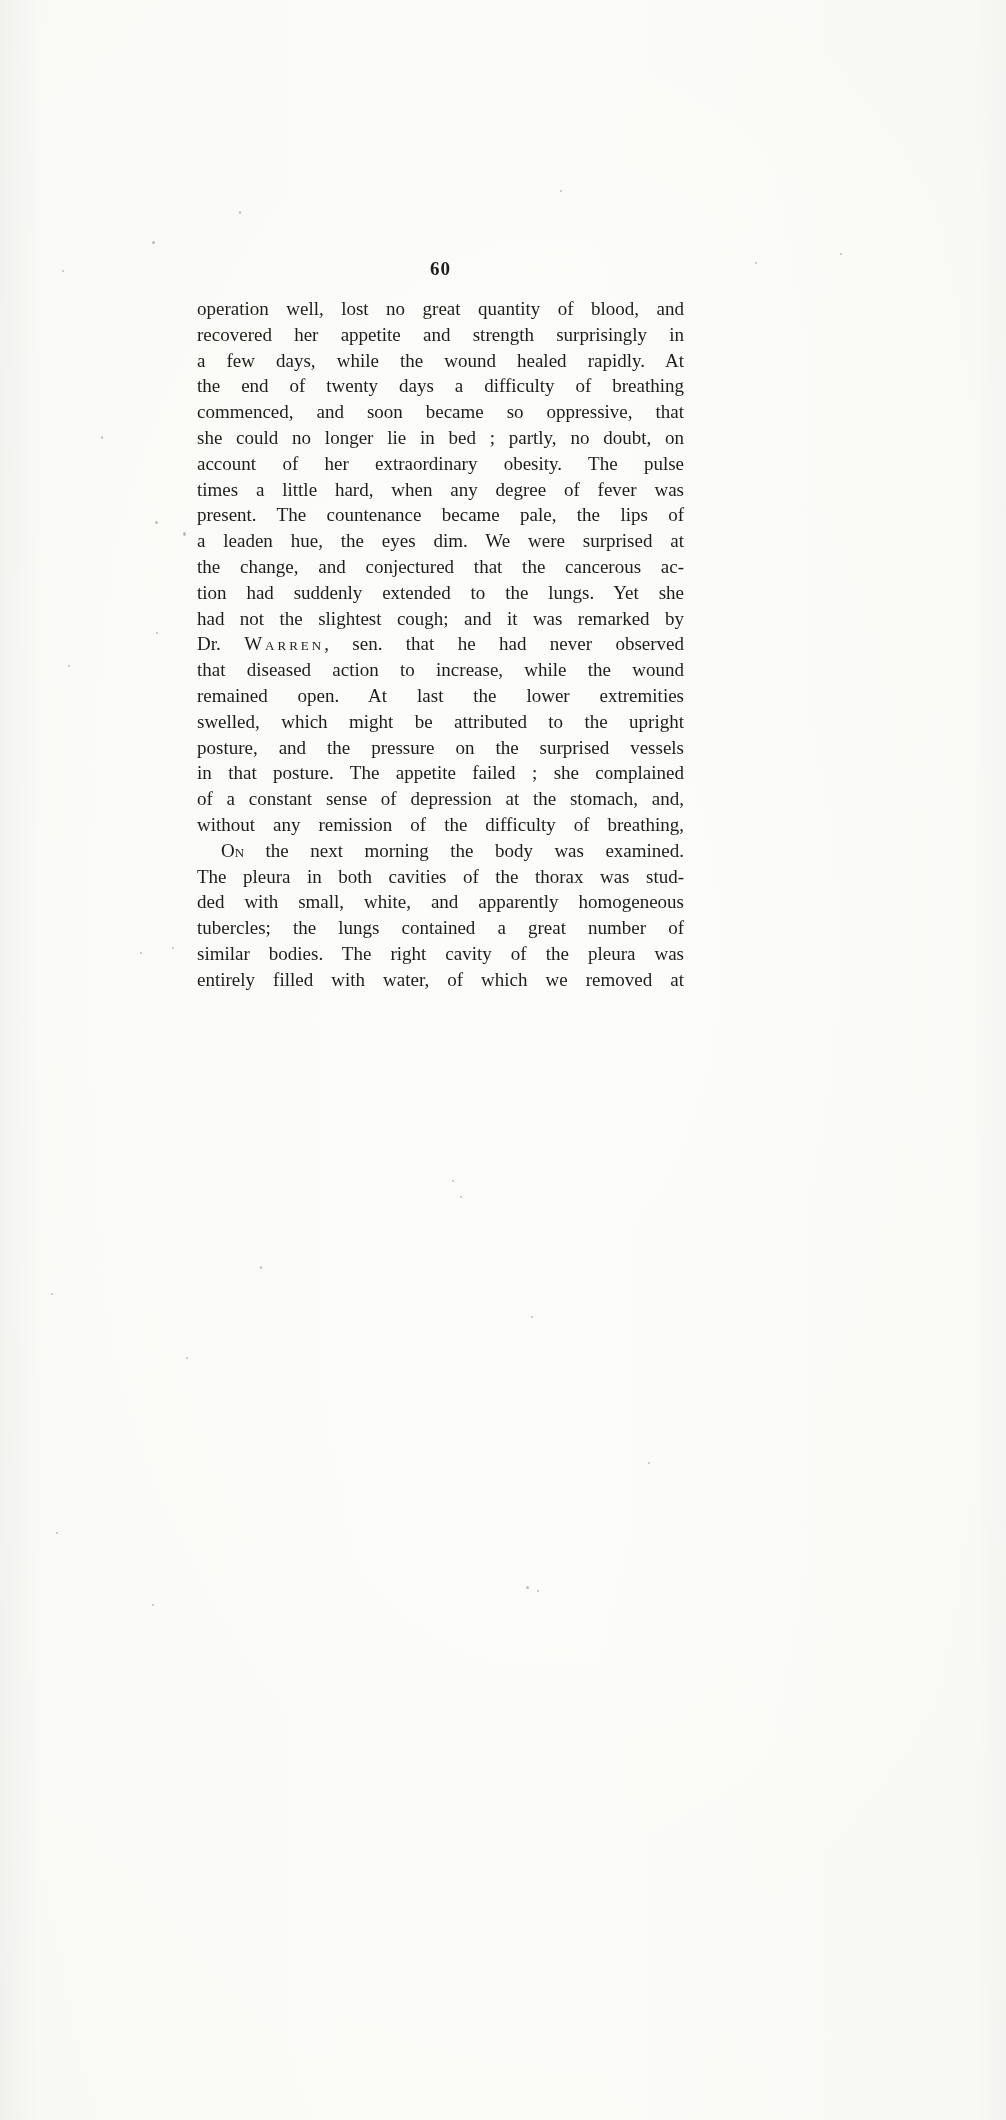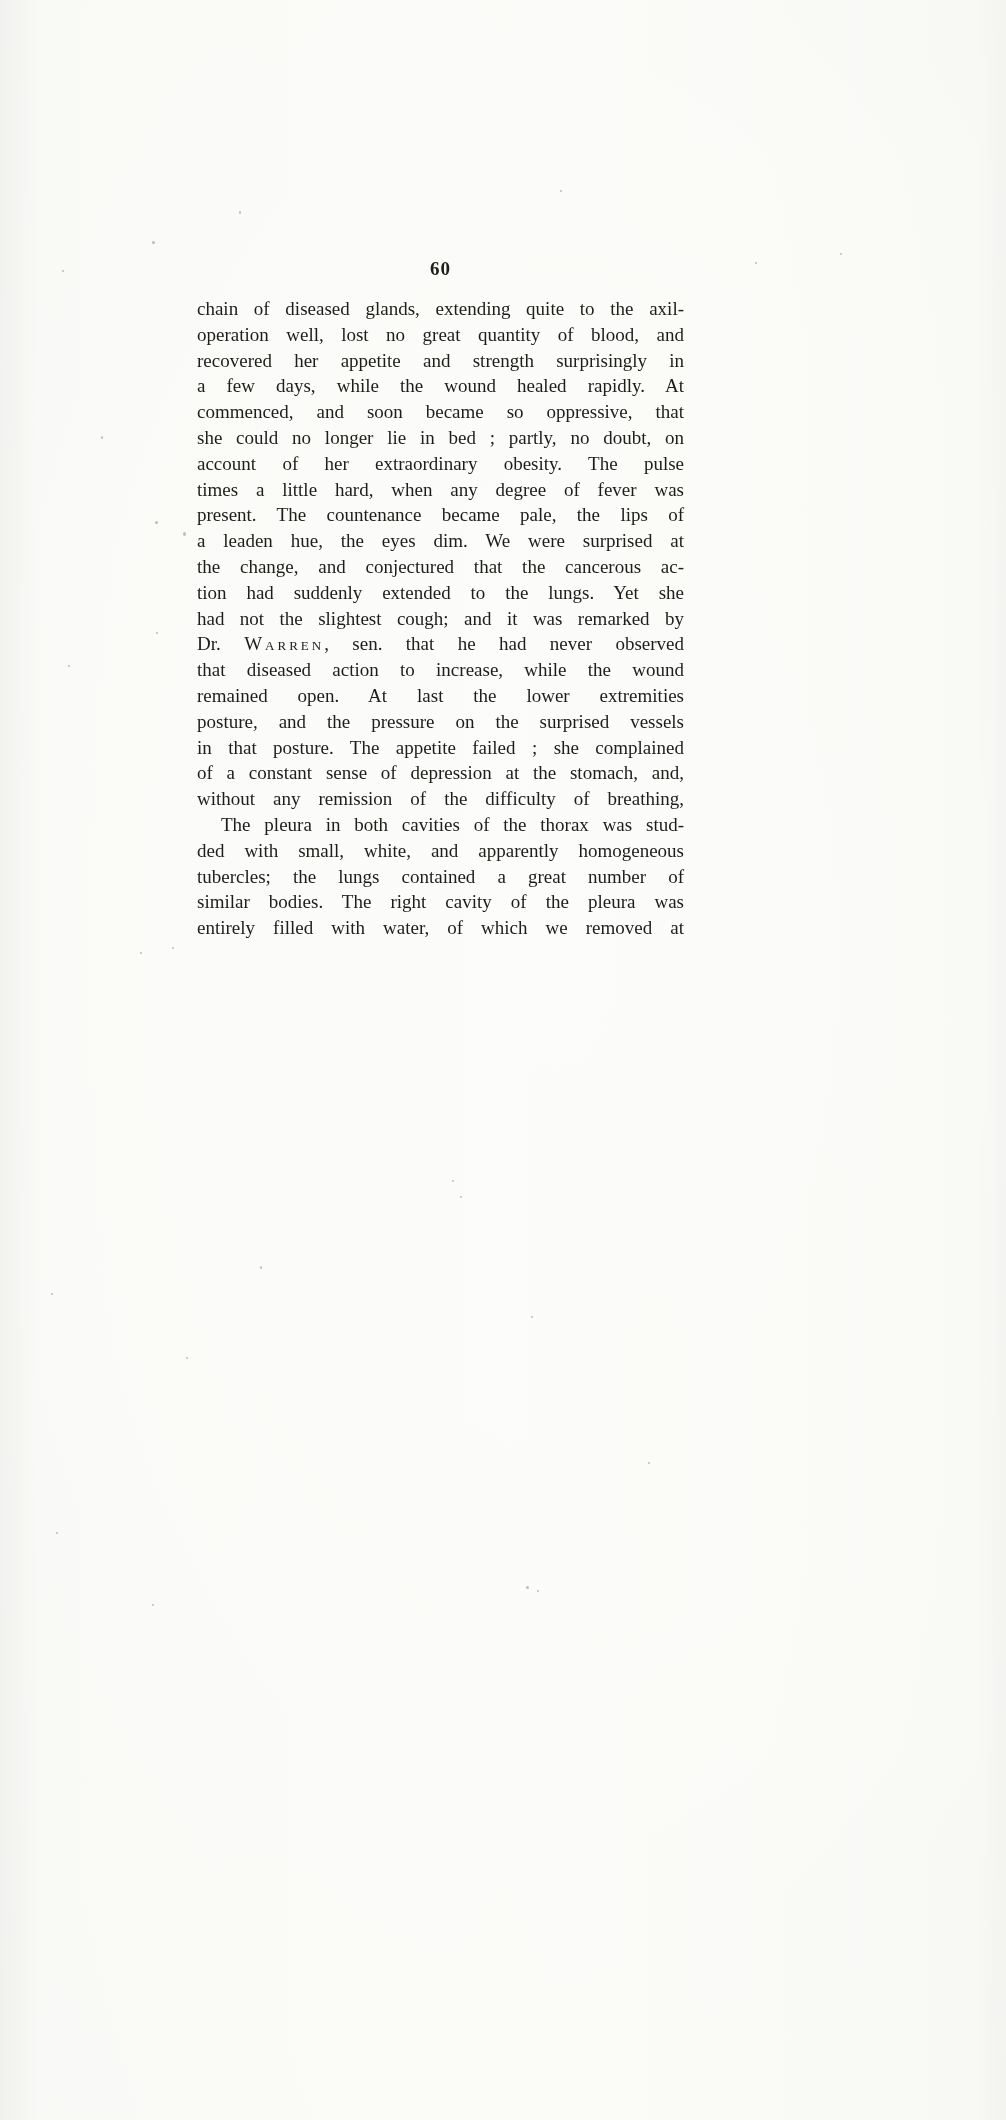--- a/index.html
+++ b/index.html
@@ -81,43 +81,45 @@
     <div class="speck" style="left:56px;  top:1532px; width:2px; height:2px;"></div>
     <div class="speck" style="left:526px; top:1586px; width:3px; height:3px;"></div>
     <div class="speck" style="left:537px; top:1590px; width:2px; height:2px;"></div>
     <div class="speck" style="left:152px; top:1604px; width:2px; height:2px;"></div>
   </div>
 
   <div class="content">
     <div class="page-number">60</div>
 
     <div class="paragraph">
-        <div class="line">chain of diseased glands, extending quite to the axil-</div>
         <div class="line">operation well, lost no great quantity of blood, and</div>
         <div class="line">recovered her appetite and strength surprisingly in</div>
         <div class="line">a few days, while the wound healed rapidly. At</div>
+        <div class="line">the end of twenty days a difficulty of breathing</div>
         <div class="line">commenced, and soon became so oppressive, that</div>
         <div class="line">she could no longer lie in bed ; partly, no doubt, on</div>
         <div class="line">account of her extraordinary obesity. The pulse</div>
         <div class="line">times a little hard, when any degree of fever was</div>
         <div class="line">present. The countenance became pale, the lips of</div>
         <div class="line">a leaden hue, the eyes dim. We were surprised at</div>
         <div class="line">the change, and conjectured that the cancerous ac-</div>
         <div class="line">tion had suddenly extended to the lungs. Yet she</div>
         <div class="line">had not the slightest cough; and it was remarked by</div>
         <div class="line"><span>Dr. </span><span class="sc sp">Warren</span><span>, sen. that he had never observed</span></div>
         <div class="line">that diseased action to increase, while the wound</div>
         <div class="line">remained open. At last the lower extremities</div>
+        <div class="line">swelled, which might be attributed to the upright</div>
         <div class="line">posture, and the pressure on the surprised vessels</div>
         <div class="line">in that posture. The appetite failed ; she complained</div>
         <div class="line">of a constant sense of depression at the stomach, and,</div>
         <div class="line">without any remission of the difficulty of breathing,</div>
       </div>
 
     <div class="paragraph indent-first justify-last">
+        <div class="line"><span class="sc">On</span><span> the next morning the body was examined.</span></div>
         <div class="line">The pleura in both cavities of the thorax was stud-</div>
         <div class="line">ded with small, white, and apparently homogeneous</div>
         <div class="line">tubercles; the lungs contained a great number of</div>
         <div class="line">similar bodies. The right cavity of the pleura was</div>
         <div class="line last">entirely filled with water, of which we removed at</div>
       </div>
   </div>
 
 </div>
 

